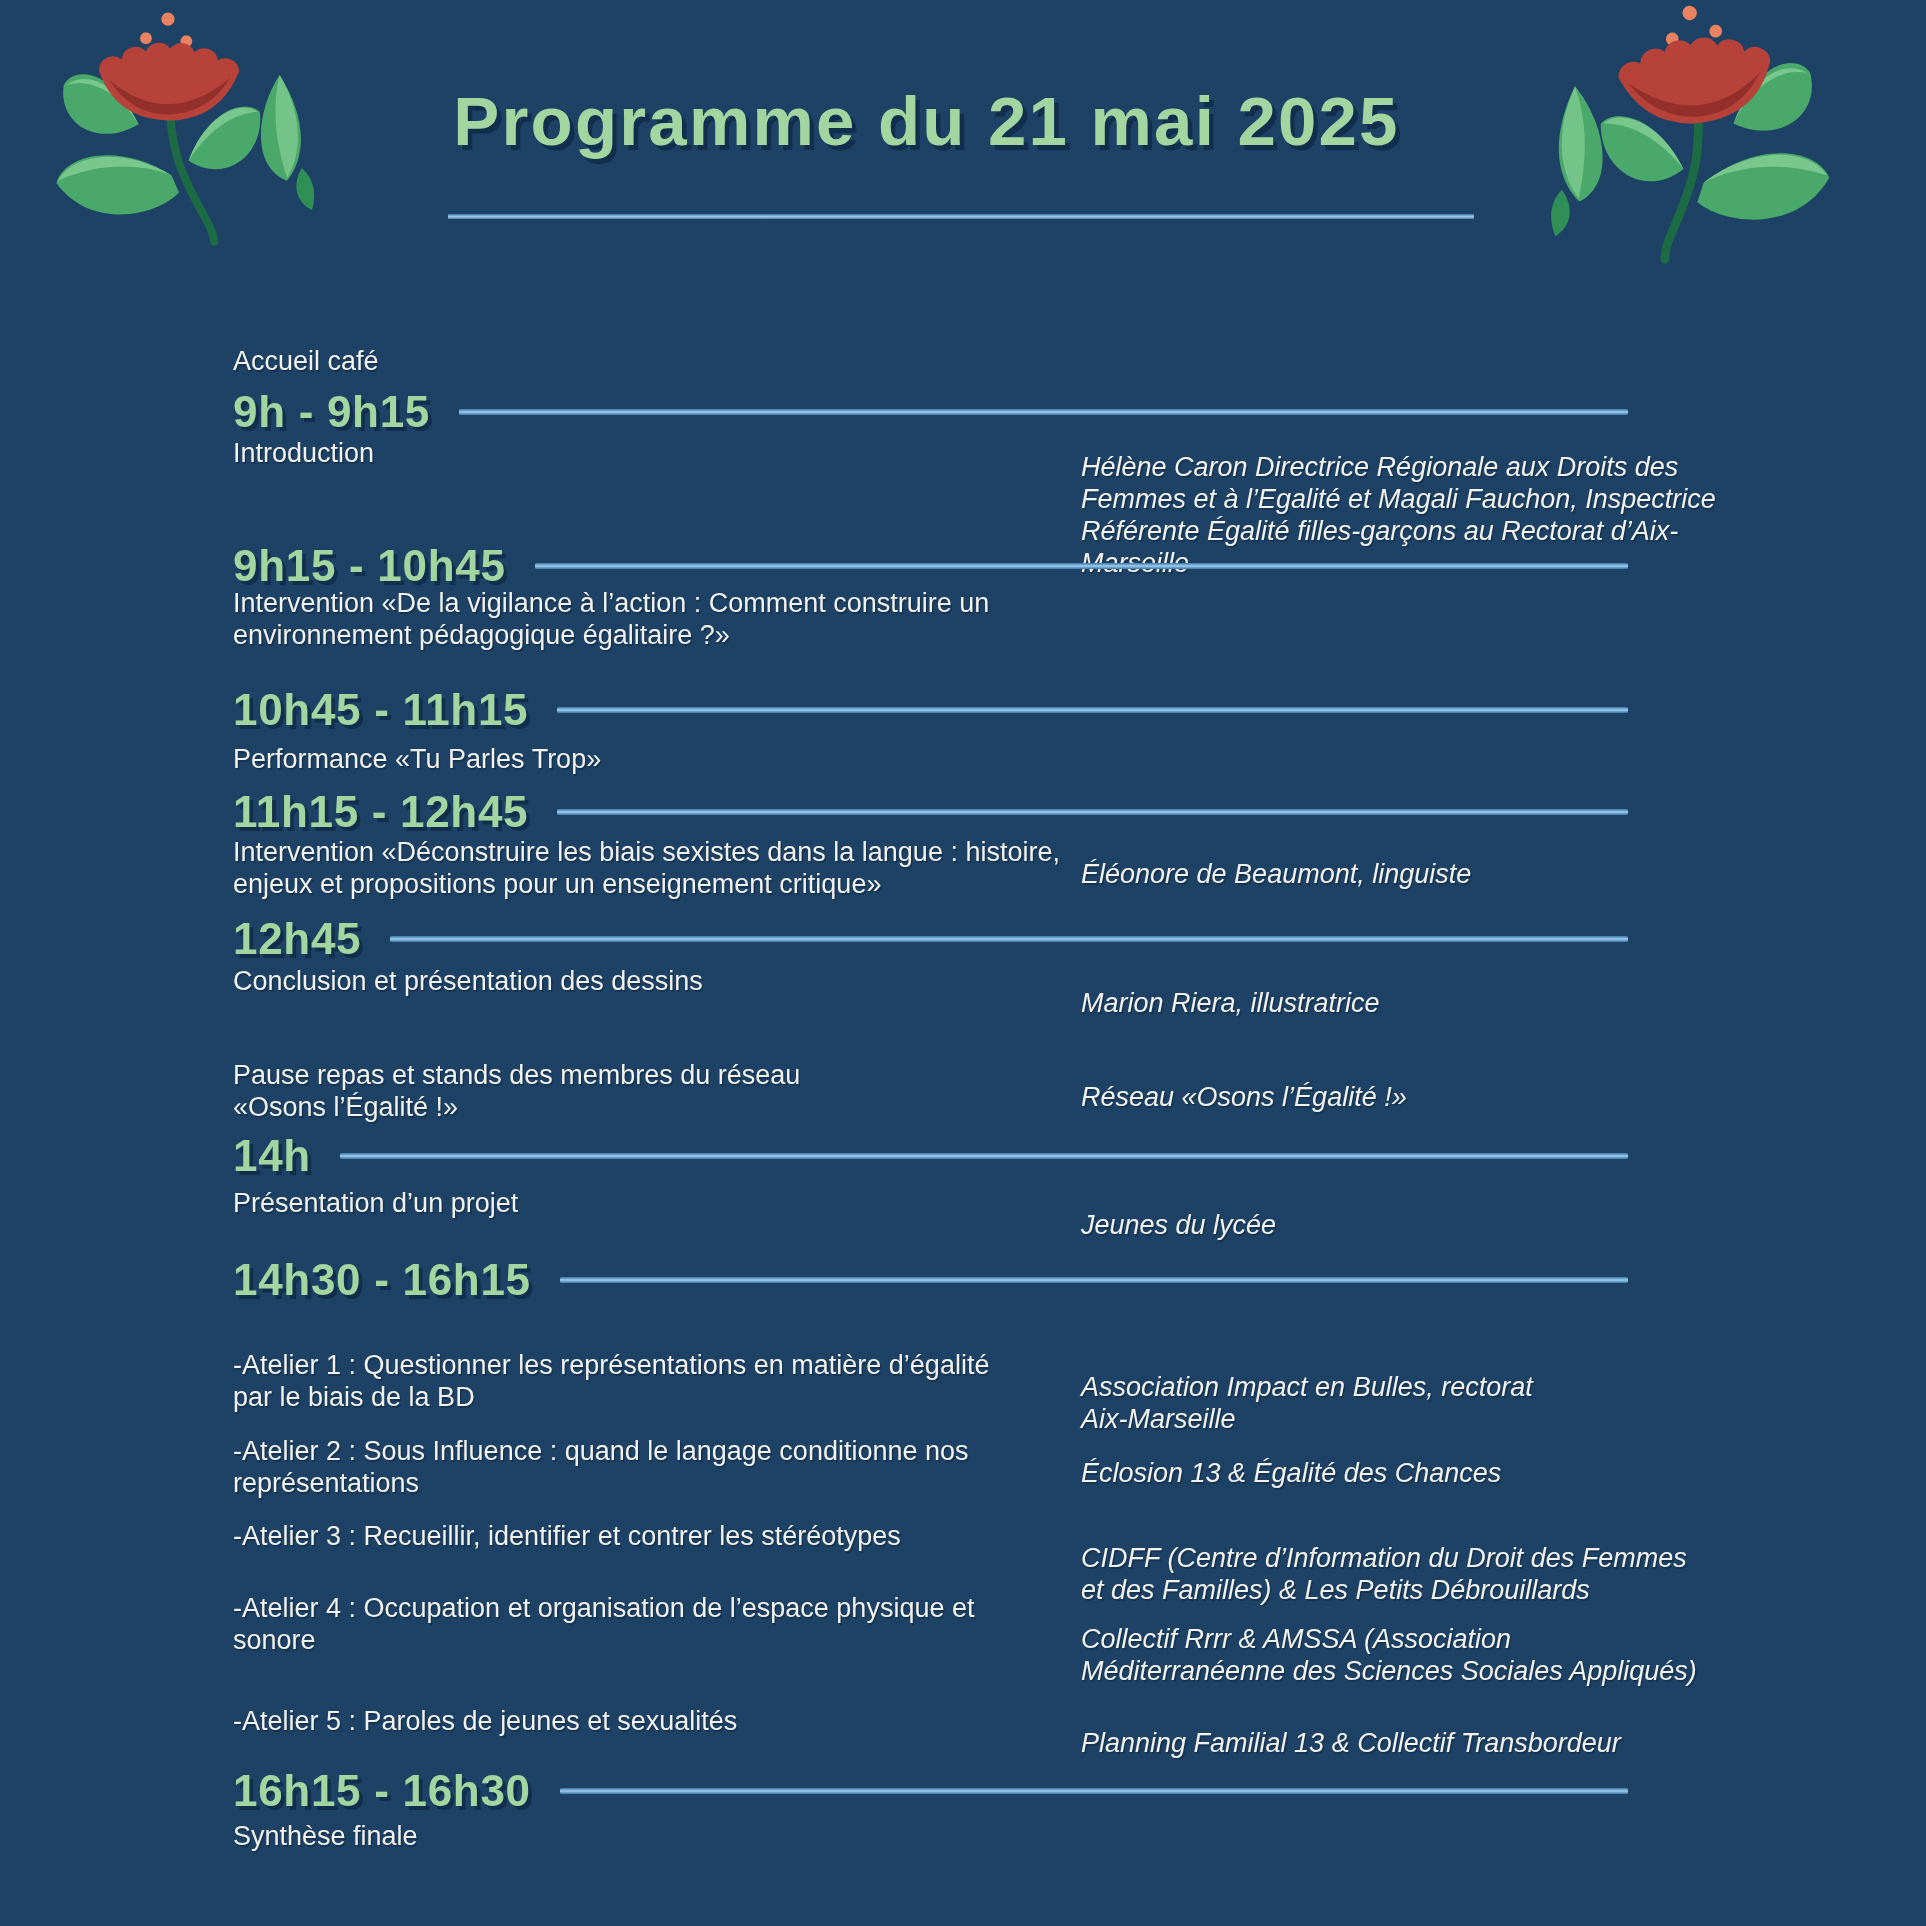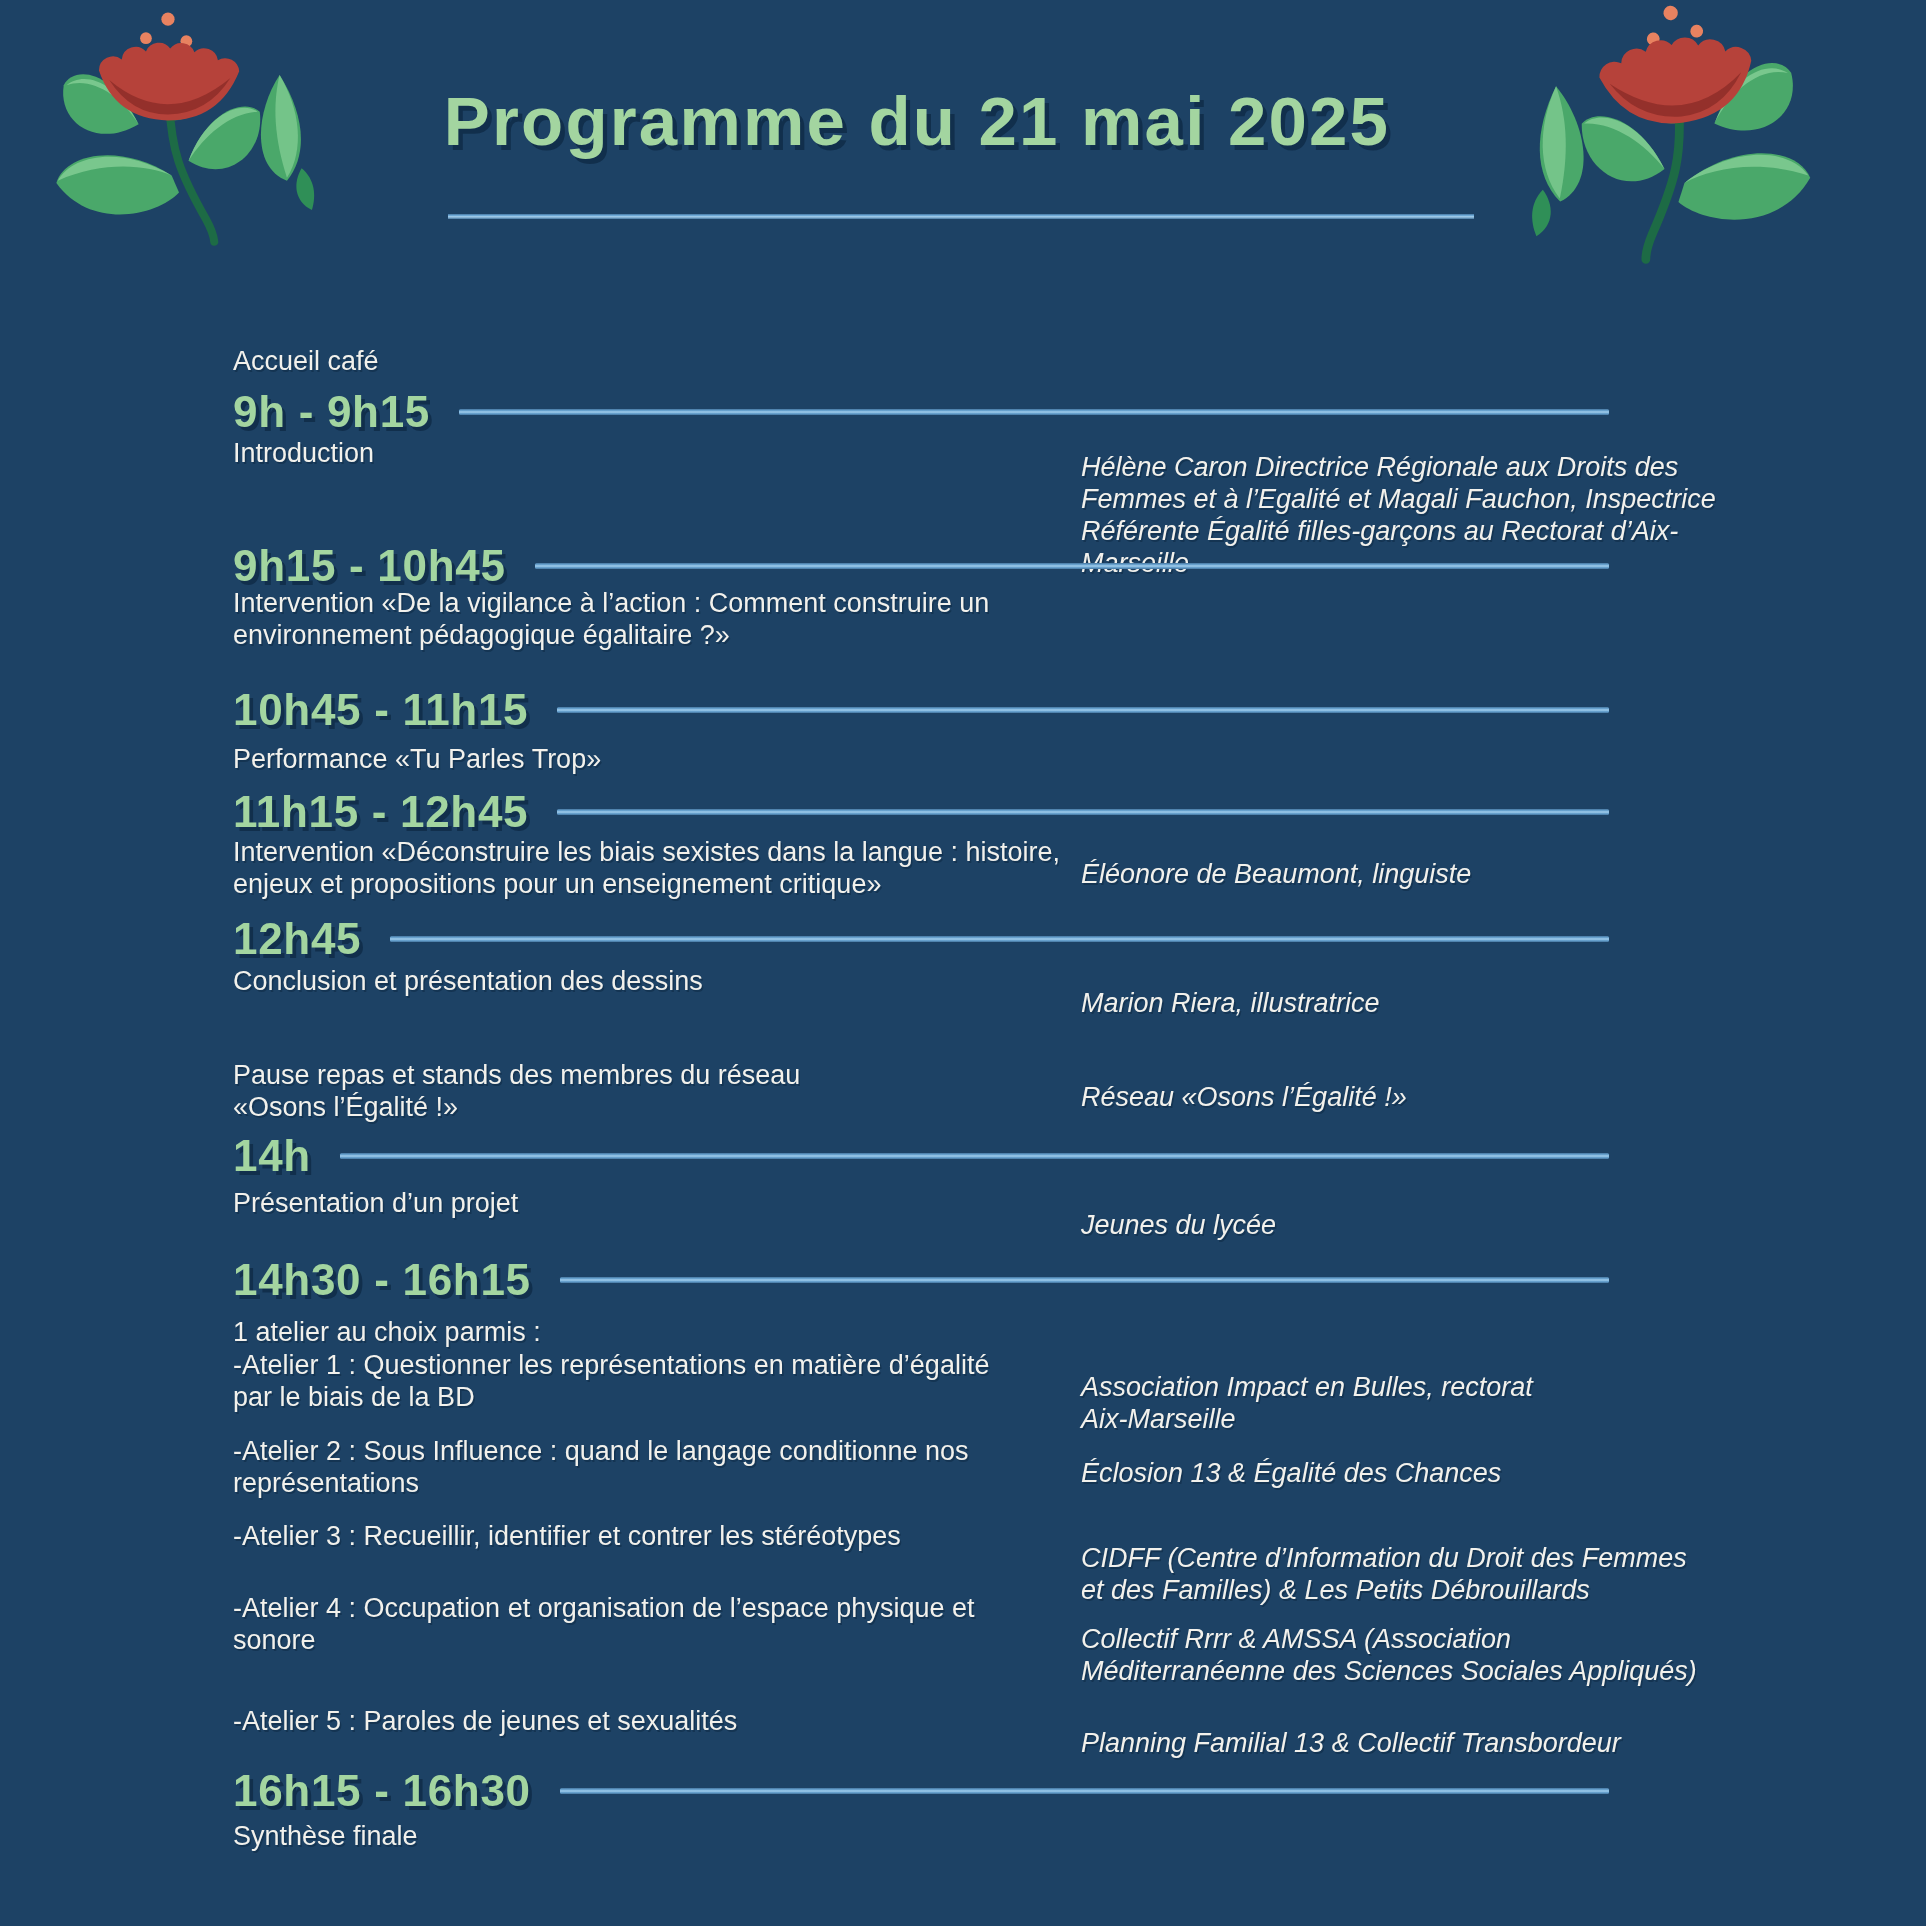--- a/index.html
+++ b/index.html
@@ -7,20 +7,21 @@
     --green:#a3d5a0;
     --white:#f2f1ec;
     --shadow:rgba(15,44,72,.85);
     --shadow-soft:rgba(15,44,72,.65);
   }
   html,body{margin:0;padding:0;background:var(--bg);}
   .canvas{
     position:relative;width:1834px;height:1926px;overflow:hidden;
     background:var(--bg);
     font-family:"Liberation Sans",sans-serif;
+    padding-left:19px;
   }
   .page-title{
     position:absolute;top:82px;left:0;right:0;text-align:center;
     font-size:69px;font-weight:bold;color:var(--green);letter-spacing:2.2px;
     text-shadow:4.4px 5.1px 0 var(--shadow);
   }
   .title-underline{
     position:absolute;top:214px;left:448px;width:1026px;height:5.1px;
     background:linear-gradient(180deg,#44759f 0%,#6ea9d6 30%,#a6cfec 55%,#44759f 100%);
   }
@@ -134,21 +135,20 @@
     <span class="time">14h</span>
     <span class="rule"></span>
   </div>
   <div class="desc" style="top:1187px">Présentation d’un projet</div>
   <div class="speaker" style="top:1187px">Jeunes du lycée</div>
 
   <div class="entry-header" style="top:1258px">
     <span class="time">14h30 - 16h15</span>
     <span class="rule"></span>
   </div>
-  <div class="desc" style="top:1316px">1 atelier au choix parmis :</div>
 
   <div class="desc" style="top:1349px">-Atelier 1 : Questionner les représentations en matière d’égalité
 par le biais de la BD</div>
   <div class="speaker" style="top:1349px">Association Impact en Bulles, rectorat
 Aix-Marseille</div>
 
   <div class="desc" style="top:1435px">-Atelier 2 : Sous Influence : quand le langage conditionne nos
 représentations</div>
   <div class="speaker" style="top:1435px">Éclosion 13 &amp; Égalité des Chances</div>
 

